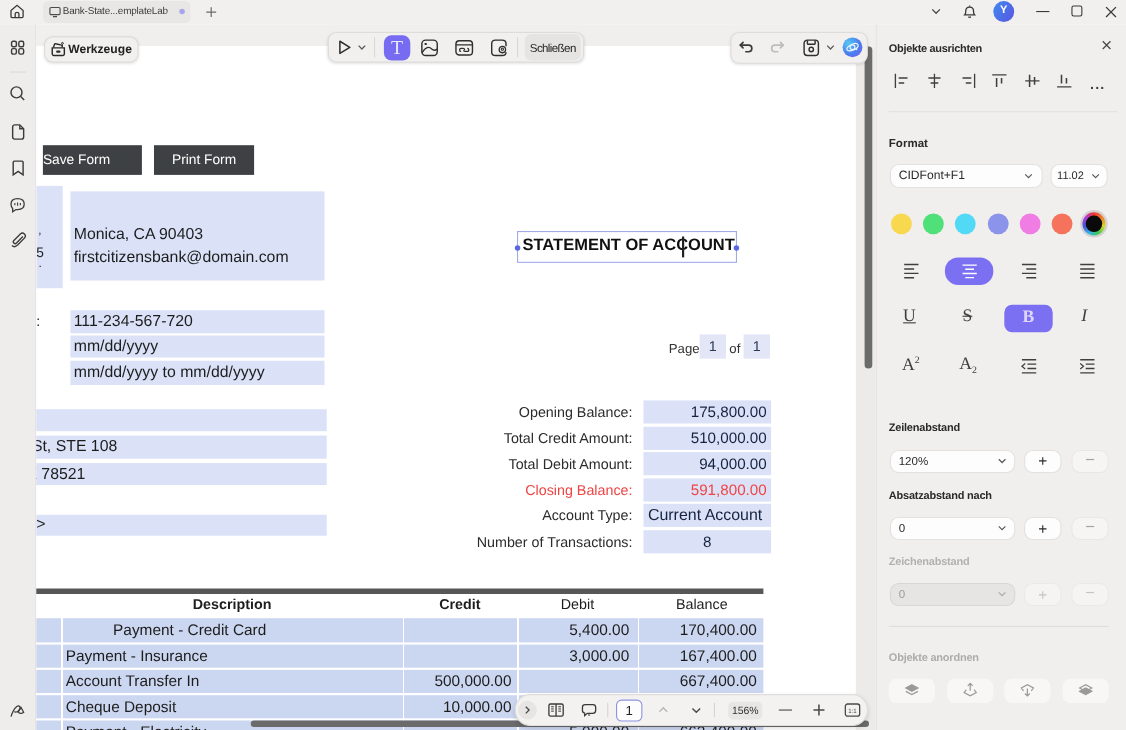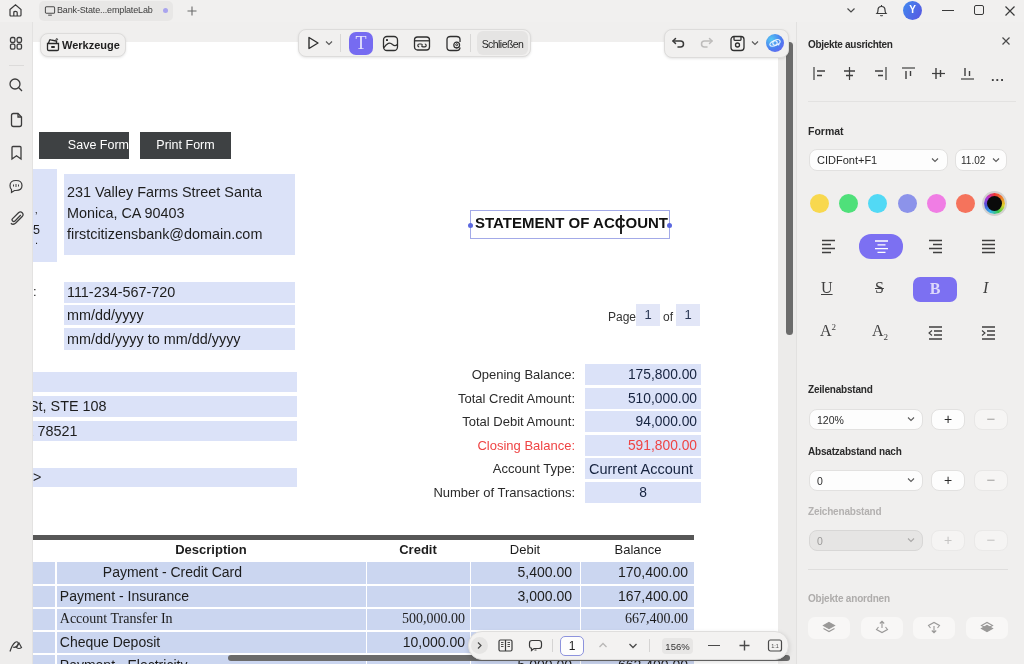--- a/index.html
+++ b/index.html
@@ -98,31 +98,30 @@
   </svg>
   <svg class="abs" style="left:8px;top:638px;" width="17" height="16" viewBox="0 0 17 16" fill="none" stroke="#3c3c3c" stroke-width="1.2">
     <path d="M2 13.5 Q4 7 7 4.5 Q9 3 10 4.5 Q11 6 9 8 Q7 10 5 9"></path>
     <path d="M8.5 9.5 L11 5 L13.5 9.5 Q11 11.5 8.5 9.5 Z"></path>
   </svg>
 
   <div class="abs" id="topstrip"></div>
 
   <div class="abs" id="viewport">
 
-    <div class="abs" style="left:6px;top:90px;width:90px;height:27px;background:#3e4143;color:#fff;font-size:12.5px;text-align:right;line-height:27px;">Save Form</div>
+    <div class="abs" style="left:6px;top:90px;width:90px;height:27px;background:#3e4143;color:#fff;font-size:12.5px;text-align:left;line-height:27px;">Save Form</div>
     <div class="abs" style="left:107px;top:90px;width:91px;height:27px;background:#3e4143;color:#fff;font-size:12.5px;text-align:center;line-height:27px;">Print Form</div>
 
     <div class="field" style="left:0px;top:127px;width:24px;height:93px;"></div>
     <div class="doctext" style="left:2px;top:168px;font-size:11px;">’</div>
     <div class="doctext" style="left:0px;top:181px;font-size:12.5px;">5</div>
     <div class="doctext" style="left:2px;top:192px;font-size:11px;">.</div>
     <div class="doctext" style="left:0px;top:242px;font-size:13px;">:</div>
 
     <div class="field" style="left:31px;top:132px;width:231px;height:81px;"></div>
-    <div class="doctext" style="left:34px;top:142px;">231 Valley Farms Street Santa</div>
     <div class="doctext" style="left:34px;top:163px;">Monica, CA 90403</div>
     <div class="doctext" style="left:34px;top:184px;">firstcitizensbank@domain.com</div>
 
     <div class="field" style="left:31px;top:240px;width:231px;height:21px;"></div>
     <div class="doctext" style="left:34px;top:242px;">111-234-567-720</div>
     <div class="field" style="left:31px;top:263px;width:231px;height:20px;"></div>
     <div class="doctext" style="left:34px;top:265px;">mm/dd/yyyy</div>
     <div class="field" style="left:31px;top:286px;width:231px;height:22px;"></div>
     <div class="doctext" style="left:34px;top:289px;">mm/dd/yyyy to mm/dd/yyyy</div>
 
@@ -175,21 +174,21 @@
     <div class="trow" style="top:520.3px;">
       <div class="doctext" style="left:27.8px;top:2px;margin-left:43px;">Payment - Credit Card</div>
       <div class="doctext" style="left:440px;top:2px;width:100px;text-align:right;">5,400.00</div>
       <div class="doctext" style="left:536px;top:2px;width:120px;text-align:right;">170,400.00</div>
     </div>
     <div class="trow" style="top:543.6px;">
       <div class="doctext" style="left:27.8px;top:2px;">Payment - Insurance</div>
       <div class="doctext" style="left:440px;top:2px;width:100px;text-align:right;">3,000.00</div>
       <div class="doctext" style="left:536px;top:2px;width:120px;text-align:right;">167,400.00</div>
     </div>
-    <div class="trow" style="top:566.5px;font-family:Liberation Serif, serif;">
+    <div class="trow" style="top:566.5px;">
       <div class="doctext" style="left:27.8px;top:2px;">Account Transfer In</div>
       <div class="doctext" style="left:333px;top:2px;width:100px;text-align:right;">500,000.00</div>
       <div class="doctext" style="left:536px;top:2px;width:120px;text-align:right;">667,400.00</div>
     </div>
     <div class="trow" style="top:589.8px;">
       <div class="doctext" style="left:27.8px;top:2px;">Cheque Deposit</div>
       <div class="doctext" style="left:333px;top:2px;width:100px;text-align:right;">10,000.00</div>
     </div>
     <div class="trow" style="top:612.6px;height:10px;">
       <div class="doctext" style="left:27.8px;top:2px;">Payment - Electricity</div>

